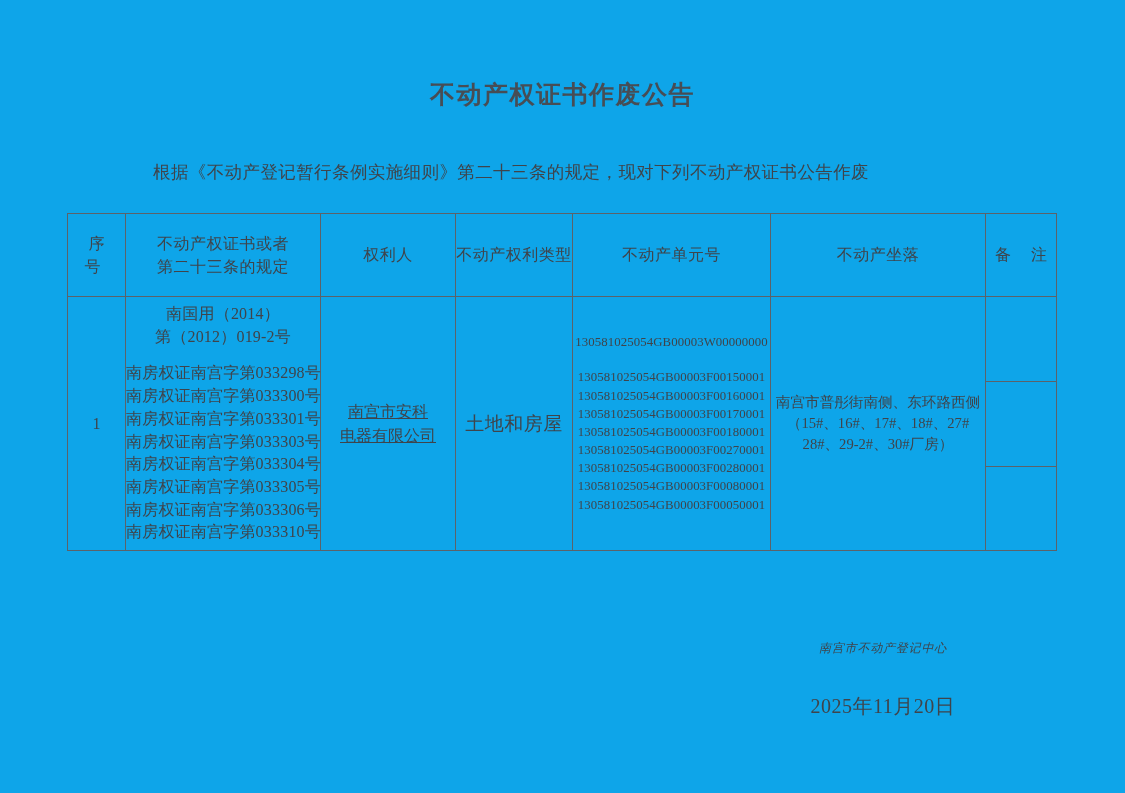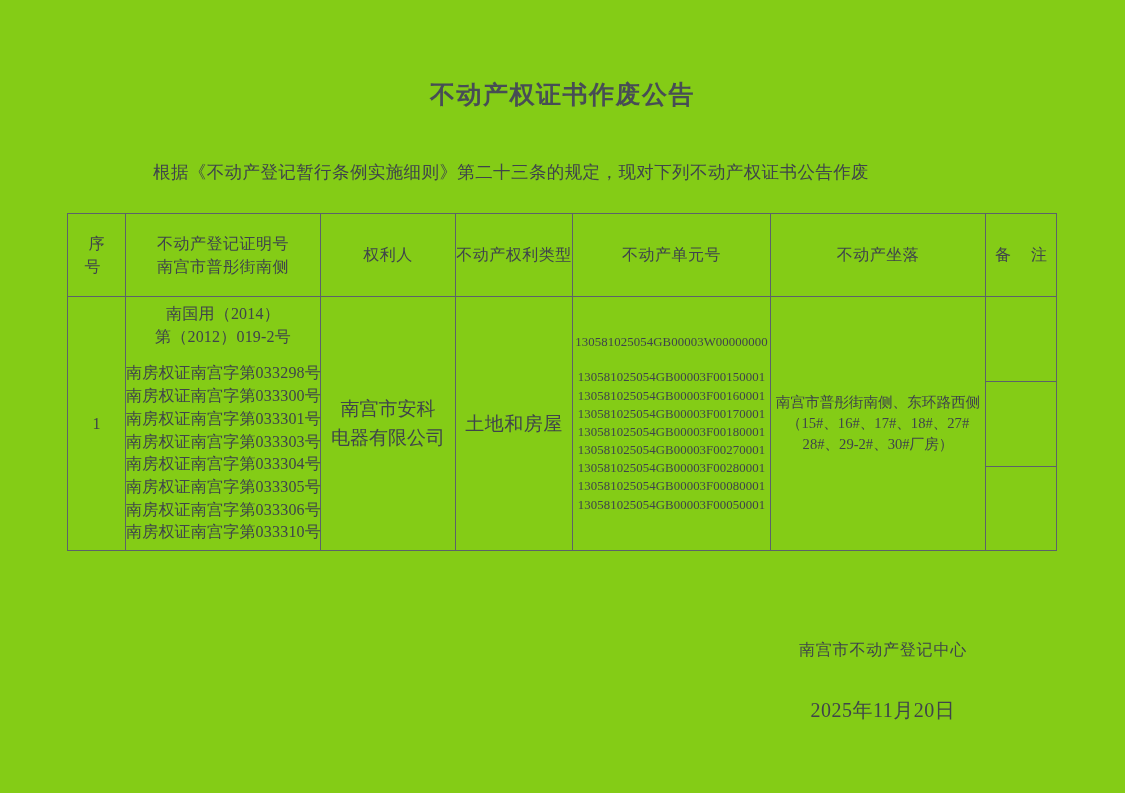--- a/index.html
+++ b/index.html
@@ -12,21 +12,21 @@
     height: 793px;
     position: relative;
     font-family: "Liberation Serif", "DejaVu Serif", serif;
     color: #3f444b;
     overflow: hidden;
   }
 
   .page {
     position: absolute;
     inset: 0;
-    background: #84cc16;
+    background: #0ea5e9;
   }
 
   
   .doc-title {
     position: absolute;
     top: 78px;
     left: 0;
     width: 1125px;
     text-align: center;
     font-family: "Liberation Sans", "DejaVu Sans", sans-serif;
@@ -99,22 +99,23 @@
     line-height: 1.42;
     letter-spacing: 0.2px;
   }
   .cert-head {
     margin-bottom: 14px;
   }
   .cert-head div { white-space: nowrap; }
   .cert-list div { white-space: nowrap; }
 
   .owner-cell {
-    font-size: 19px;
+    font-size: 16px;
     line-height: 1.5;
+    text-decoration: underline;
   }
   .type-cell {
     font-size: 19px;
     letter-spacing: 0.5px;
   }
 
   .unit-cell {
     font-size: 12.8px;
     line-height: 1.42;
     font-family: "Liberation Serif", "DejaVu Serif", serif;
@@ -147,23 +148,24 @@
 
   
   .footer {
     position: absolute;
     right: 122px;
     top: 640px;
     text-align: center;
     width: 240px;
   }
   .footer-org {
-    font-size: 16px;
+    font-size: 12px;
     letter-spacing: 0.8px;
     color: #3f444b;
+    font-style: italic;
   }
   .footer-date {
     margin-top: 36px;
     font-size: 20px;
     letter-spacing: 0.5px;
     color: #3f444b;
   }
 </style>
 </head>
 <body>
@@ -184,22 +186,22 @@
         <col class="c-unit">
           <col class="c-loc">
           <col class="c-note">
       </colgroup>
       <thead>
         <tr>
           <th class="hd">
             <span class="sp">序 号</span>
           </th>
           <th class="hd">
-            <div>不动产登记证明号</div>
-            <div>南宫市普彤街南侧</div>
+            <div>不动产权证书或者</div>
+            <div>第二十三条的规定</div>
           </th>
           <th class="hd">权利人</th>
           <th class="hd">不动产权利类型</th>
           <th class="hd">不动产单元号</th>
           <th class="hd">不动产坐落</th>
           <th class="hd">
             <span class="sp">备 注</span>
           </th>
         </tr>
       </thead>

